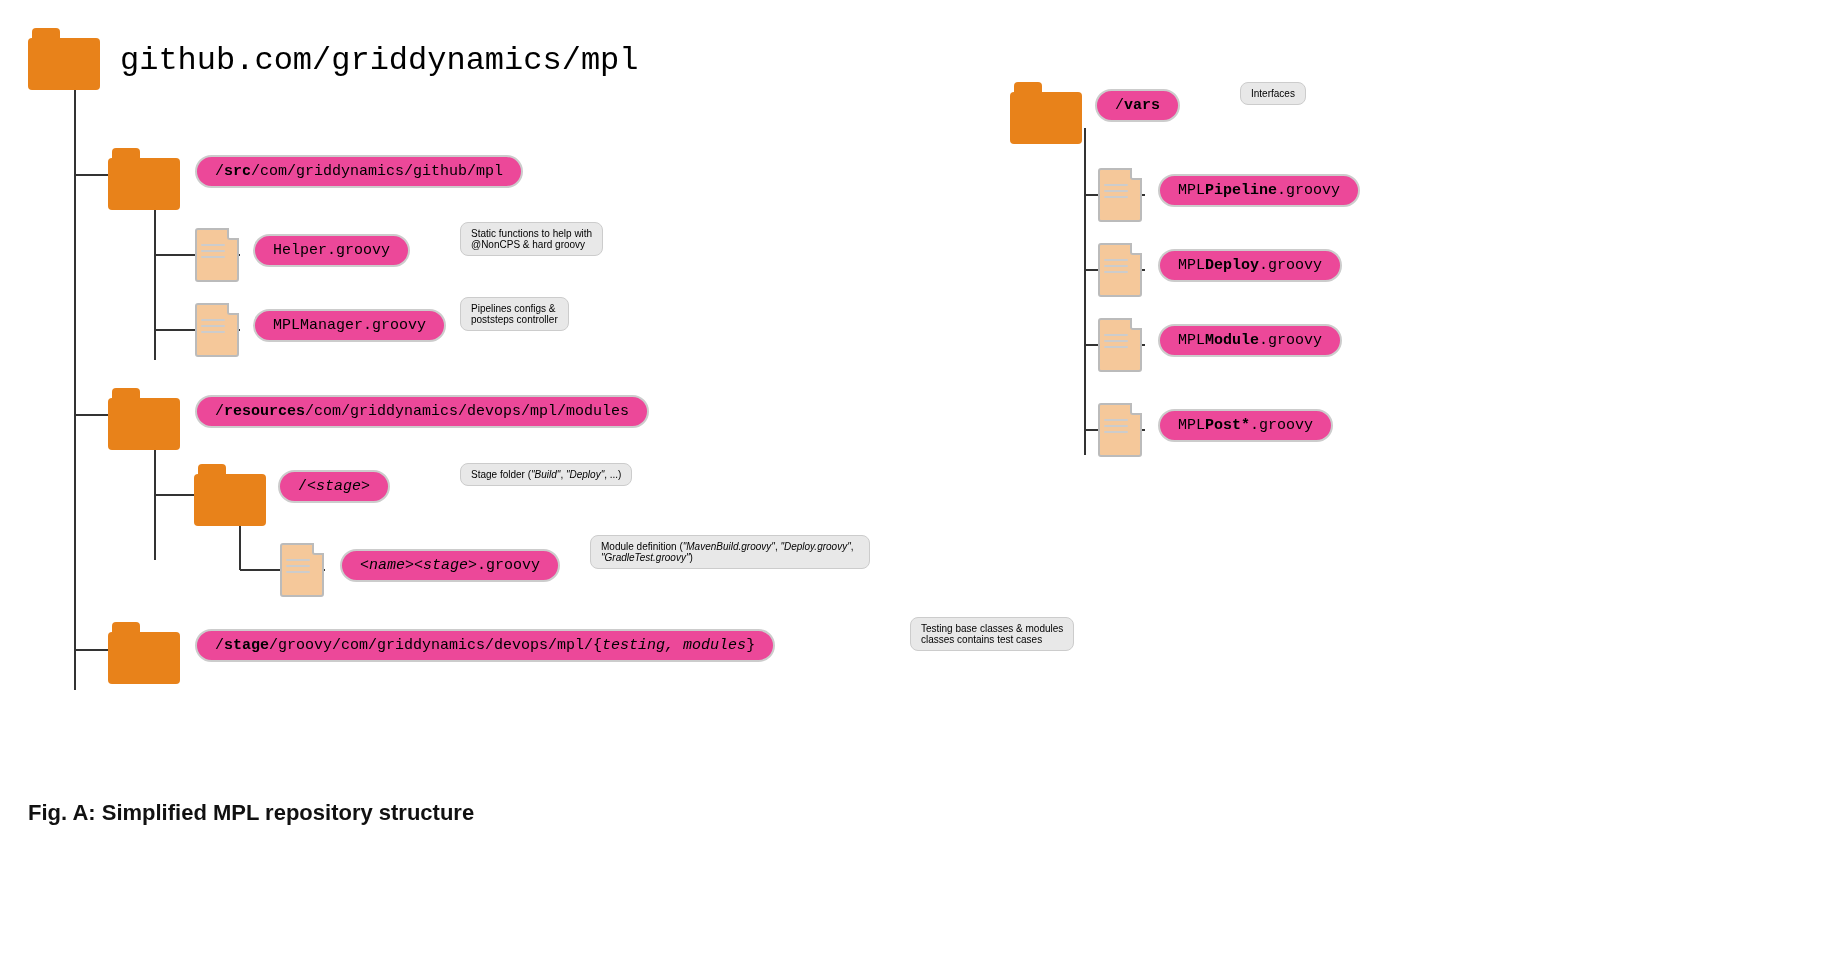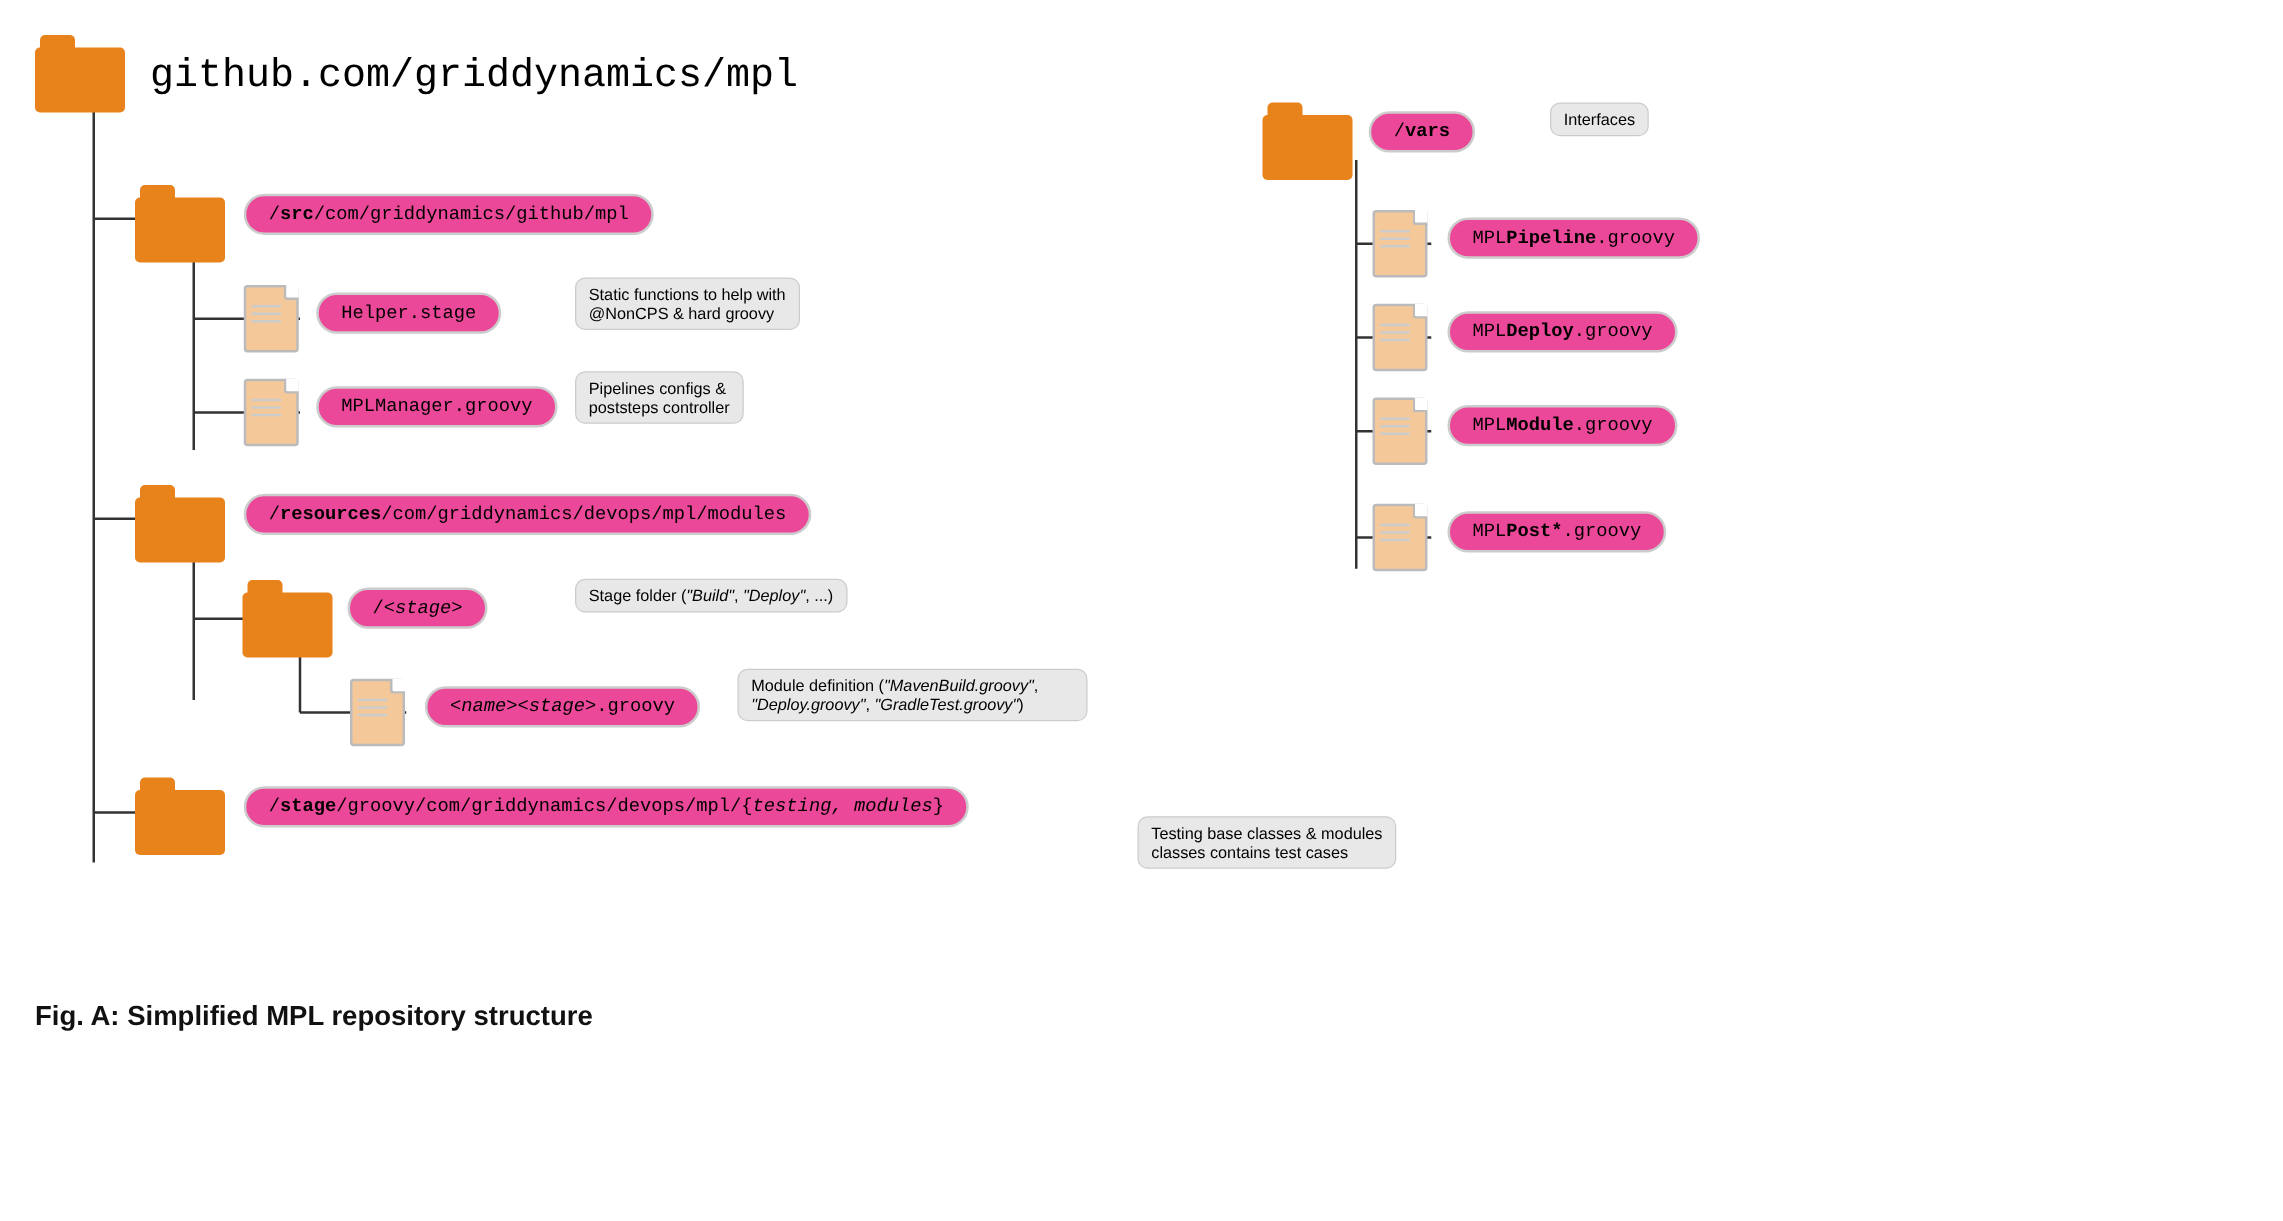--- a/index.html
+++ b/index.html
@@ -33,21 +33,21 @@
       white-space: nowrap;
     }
 
     
     .callout {
       background: #E8E8E8;
       border: 1.5px solid #ccc;
       border-radius: 8px;
       padding: 5px 10px;
       font-family: Arial, sans-serif;
-      font-size: 13px;
+      font-size: 10px;
       display: inline-block;
       position: relative;
     }
 
     
     .lines-svg {
       position: absolute;
       top: 0; left: 0;
       width: 1826px;
       height: 977px;
@@ -193,21 +193,21 @@
       <div class="dbody"></div>
       <div class="dcorner"></div>
       <div class="dlines">
           <div class="dline"></div>
           <div class="dline"></div>
           <div class="dline"></div>
         </div>
     </div>
   </div>
   <div class="el" style="left:253px; top:234px;">
-    <div class="label-box">Helper.stage</div>
+    <div class="label-box">Helper.groovy</div>
   </div>
   <div class="el" style="left:460px; top:222px;">
     <div class="callout" style="max-width:200px;">Static functions to help with<br>@NonCPS &amp; hard groovy</div>
   </div>
 
   <div class="el" style="left:195px; top:303px;">
     <div class="doc-composite">
       <div class="dbody"></div>
       <div class="dcorner"></div>
       <div class="dlines">
@@ -267,21 +267,21 @@
 
   <div class="el" style="left:108px; top:622px;">
     <div class="folder-composite">
       <div class="ftab"></div>
       <div class="fbody"></div>
     </div>
   </div>
   <div class="el" style="left:195px; top:629px;">
     <div class="label-box">/<span class="bold">stage</span>/groovy/com/griddynamics/devops/mpl/{<span class="italic">testing, modules</span>}</div>
   </div>
-  <div class="el" style="left:910px; top:617px;margin-top:36px;">
+  <div class="el" style="left:910px; top:617px;">
     <div class="callout" style="max-width:230px;">Testing base classes &amp; modules<br>classes contains test cases</div>
   </div>
 
   <div class="el" style="left:1010px; top:82px;">
     <div class="folder-composite">
       <div class="ftab"></div>
       <div class="fbody"></div>
     </div>
   </div>
   <div class="el" style="left:1095px; top:89px;">

